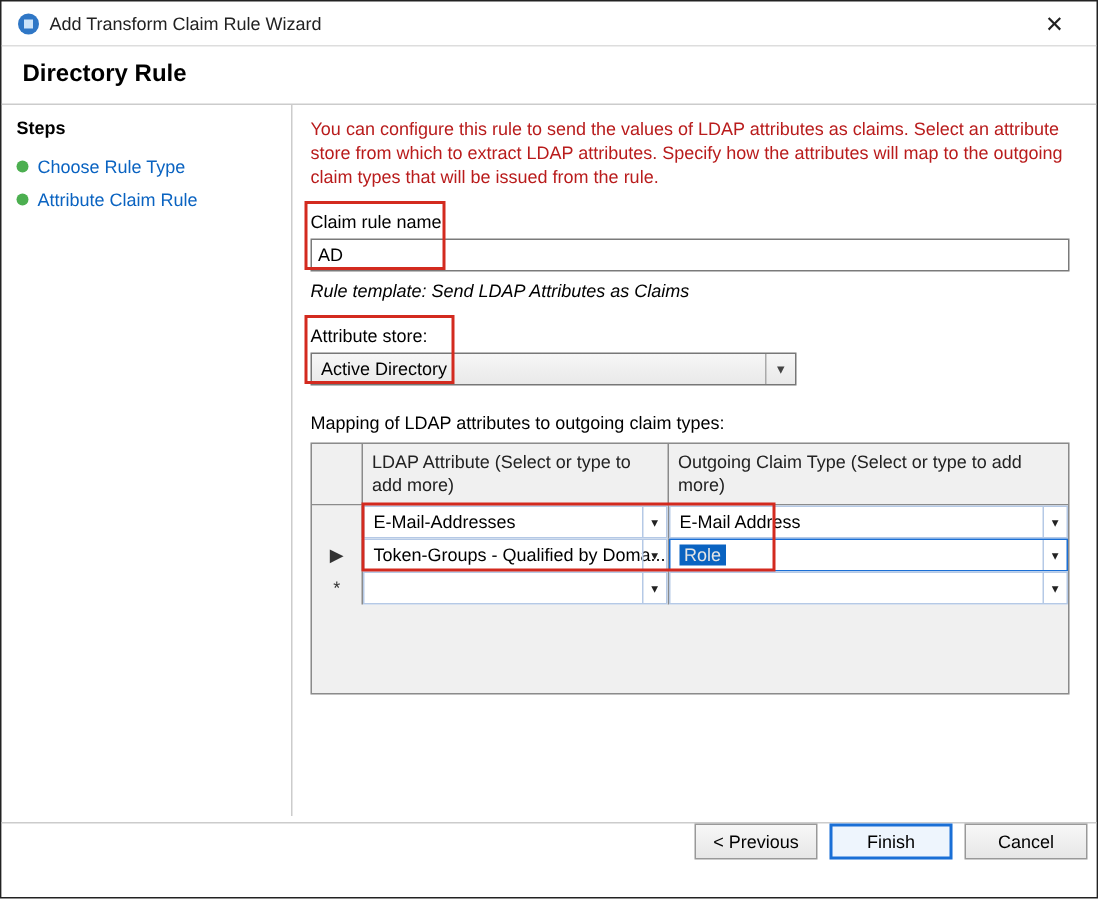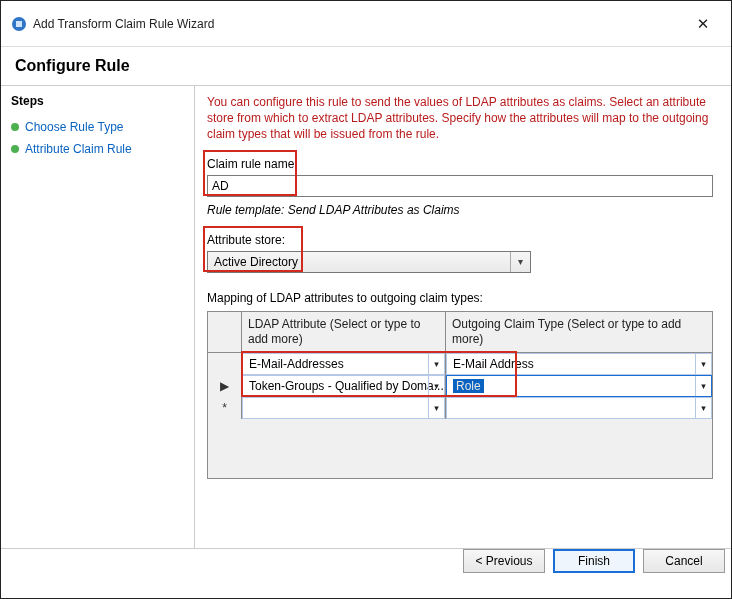--- a/index.html
+++ b/index.html
@@ -11,21 +11,21 @@
     background: #fff;
     width: 732px;
     height: 599px;
     border: 1px solid #222;
     overflow: hidden;
     position: relative;
   }
 
   
   .titlebar {
-    height: 46px;
+    height: 30px;
     display: flex;
     align-items: center;
     border-bottom: 1px solid #ddd;
     padding: 0 6px;
   }
   .titlebar .app-icon { width: 16px; height: 16px; margin: 0 6px 0 4px; display:inline-flex; align-items:center; justify-content:center; }
   .titlebar .title { flex: 1; font-size: 12px; color: #222; }
   .titlebar .close { width: 44px; text-align: center; font-size: 15px; color: #222; cursor: pointer; }
 
   
@@ -143,21 +143,21 @@
   <span class="app-icon">
     <svg width="16" height="16" viewBox="0 0 16 16">
       <circle cx="8" cy="8" r="7" fill="#2f77c6"></circle>
       <rect x="5" y="5" width="6" height="6" fill="#cde4f9"></rect>
     </svg>
   </span>
   <span class="title">Add Transform Claim Rule Wizard</span>
   <span class="close">✕</span>
 </div>
 
-<div class="heading">Configure Rule</div>
+<div class="heading">Directory Rule</div>
 
 <div class="columns">
 
   <div class="sidebar">
     <div class="steps-title">Steps</div>
 
     <div class="step-row">
       <span class="bullet"></span>
       <span class="step-link">Choose Rule Type</span>
     </div>

